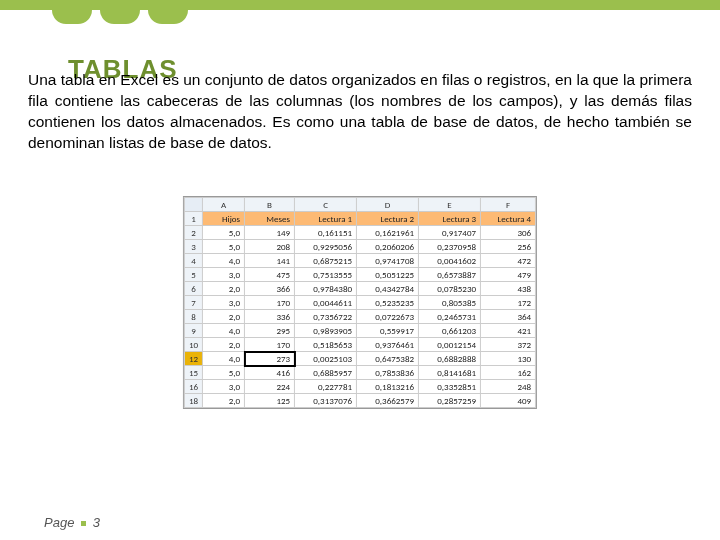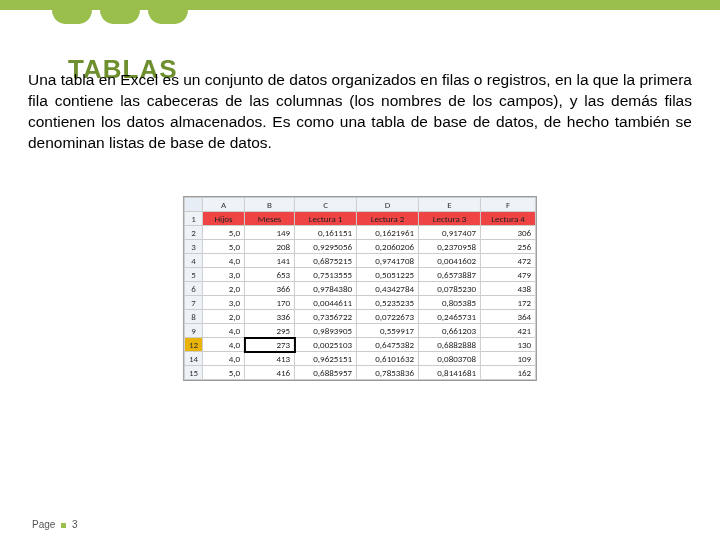--- a/index.html
+++ b/index.html
@@ -16,24 +16,24 @@
   .excel { border-collapse: collapse; font-family: Calibri, Arial, sans-serif; font-size: 9px; background: #fff; }
   .excel th, .excel td { border: 1px solid #ccc; padding: 1px 4px; height: 13px; }
   .excel th { background: #eef3f8; font-weight: normal; text-align: center; color: #333; }
   .excel th.corner { background: #e6edf5; width: 18px; }
   .excel th.col-A { width: 42px; }
   .excel th.col-B { width: 50px; }
   .excel th.col-C, .excel th.col-D, .excel th.col-E { width: 62px; }
   .excel th.col-F { width: 55px; }
   .excel td.rowhdr { background: #eef3f8; text-align: center; color: #333; }
   .excel td.cell { text-align: right; background: #fff; }
-  .excel td.hdr-row { text-align: center; background: #ef4444; }
+  .excel td.hdr-row { text-align: right; background: #fdba74; }
   .excel tr.highlight td.rowhdr { background: #eab308; }
   .excel td.active { outline: 2px solid #000; outline-offset: -1px; text-align: right; }
-  .footer { position: absolute; left: 32px; bottom: 10px; font-size: 10px; color: #555; }
+  .footer { position: absolute; left: 44px; bottom: 10px; font-size: 13px; color: #555; font-style: italic; }
   .footer .sq { display: inline-block; width: 5px; height: 5px; background: #9bbf4d; margin: 0 3px; vertical-align: middle; }
 </style>
 </head>
 <body>
 <div class="page">
   <div class="topbar"></div>
   <div class="tab1"></div>
   <div class="tab2"></div>
   <div class="tab3"></div>
 
@@ -87,21 +87,21 @@
             <td class="cell">4,0</td>
             <td class="cell">141</td>
             <td class="cell">0,6875215</td>
             <td class="cell">0,9741708</td>
             <td class="cell">0,0041602</td>
             <td class="cell">472</td>
           </tr>
           <tr>
             <td class="rowhdr">5</td>
             <td class="cell">3,0</td>
-            <td class="cell">653</td>
+            <td class="cell">475</td>
             <td class="cell">0,7513555</td>
             <td class="cell">0,5051225</td>
             <td class="cell">0,6573887</td>
             <td class="cell">479</td>
           </tr>
           <tr>
             <td class="rowhdr">6</td>
             <td class="cell">2,0</td>
             <td class="cell">366</td>
             <td class="cell">0,9784380</td>
@@ -129,46 +129,64 @@
           </tr>
           <tr>
             <td class="rowhdr">9</td>
             <td class="cell">4,0</td>
             <td class="cell">295</td>
             <td class="cell">0,9893905</td>
             <td class="cell">0,559917</td>
             <td class="cell">0,661203</td>
             <td class="cell">421</td>
           </tr>
+          <tr>
+            <td class="rowhdr">10</td>
+            <td class="cell">2,0</td>
+            <td class="cell">170</td>
+            <td class="cell">0,5185653</td>
+            <td class="cell">0,9376461</td>
+            <td class="cell">0,0012154</td>
+            <td class="cell">372</td>
+          </tr>
           <tr class="highlight">
             <td class="rowhdr">12</td>
             <td class="cell">4,0</td>
             <td class="cell active">273</td>
             <td class="cell">0,0025103</td>
             <td class="cell">0,6475382</td>
             <td class="cell">0,6882888</td>
             <td class="cell">130</td>
           </tr>
           <tr>
-            <td class="rowhdr">14</td>
-            <td class="cell">4,0</td>
-            <td class="cell">413</td>
-            <td class="cell">0,9625151</td>
-            <td class="cell">0,6101632</td>
-            <td class="cell">0,0803708</td>
-            <td class="cell">109</td>
-          </tr>
-          <tr>
             <td class="rowhdr">15</td>
             <td class="cell">5,0</td>
             <td class="cell">416</td>
             <td class="cell">0,6885957</td>
             <td class="cell">0,7853836</td>
             <td class="cell">0,8141681</td>
             <td class="cell">162</td>
+          </tr>
+          <tr>
+            <td class="rowhdr">16</td>
+            <td class="cell">3,0</td>
+            <td class="cell">224</td>
+            <td class="cell">0,227781</td>
+            <td class="cell">0,1813216</td>
+            <td class="cell">0,3352851</td>
+            <td class="cell">248</td>
+          </tr>
+          <tr>
+            <td class="rowhdr">18</td>
+            <td class="cell">2,0</td>
+            <td class="cell">125</td>
+            <td class="cell">0,3137076</td>
+            <td class="cell">0,3662579</td>
+            <td class="cell">0,2857259</td>
+            <td class="cell">409</td>
           </tr>
         </tbody>
     </table>
   </div>
 
   <div class="footer">
     <span>Page</span>
     <span class="sq"></span>
     <span>3</span>
   </div>

